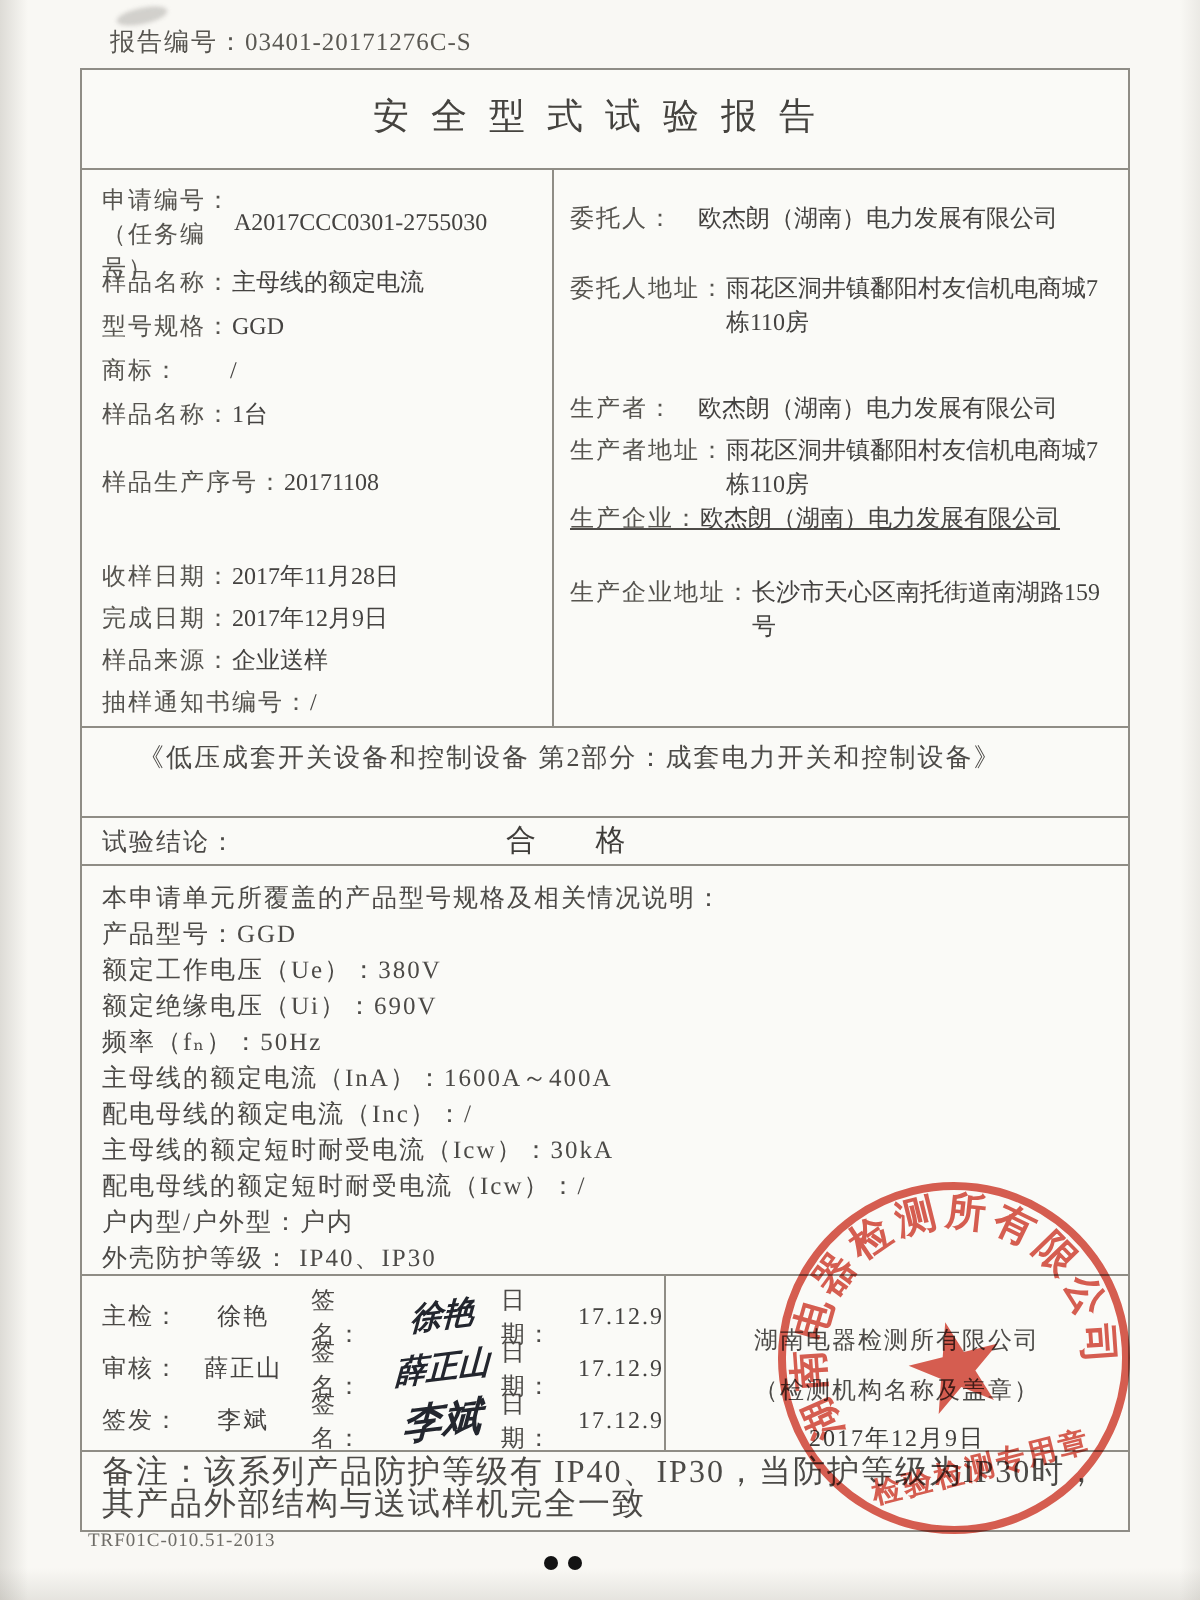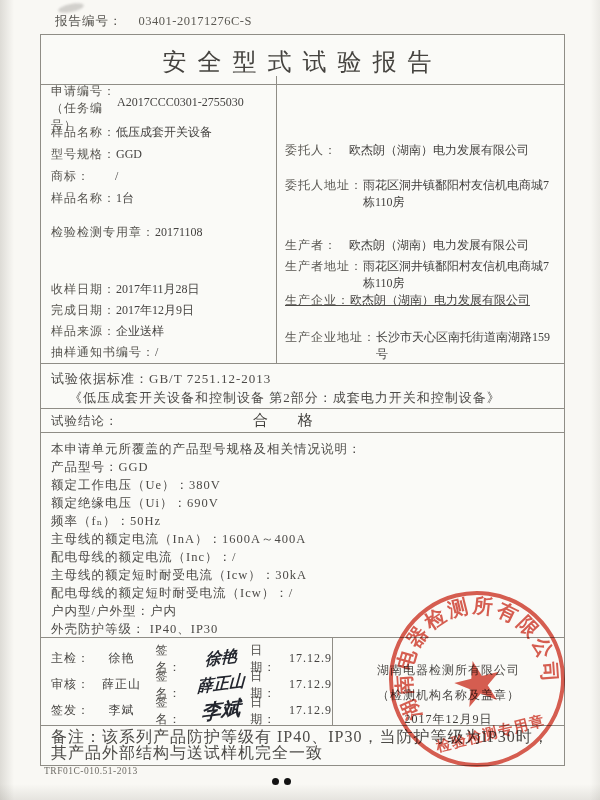--- a/index.html
+++ b/index.html
@@ -11,46 +11,46 @@
   .page {
     position:relative; width:600px; height:800px; overflow:hidden;
     background:
       linear-gradient(90deg, rgba(110,105,95,.20), rgba(0,0,0,0) 14px),
       linear-gradient(270deg, rgba(110,105,95,.10), rgba(0,0,0,0) 10px),
       linear-gradient(0deg, rgba(110,105,95,.14), rgba(0,0,0,0) 16px),
       #f9f8f4;
     color:#4c4a47;
   }
   .report-no { position:absolute; top:13px; left:55px; font-size:12.5px; letter-spacing:1px; color:#56544f; }
-  .report-no .num { margin-left:16px; letter-spacing:.5px; color:#5a5852; }
+  .report-no .num { letter-spacing:.5px; color:#5a5852; }
 
   .doc {
     position:absolute; top:34px; left:40px; width:523px;
     border:1px solid #8f8d86; background:rgba(255,255,255,.25);
   }
   .cell { border-bottom:1px solid #8f8d86; box-sizing:border-box; }
 
   .title-cell { height:50px; text-align:center; }
   .title-cell h1 {
-    margin:0; padding-top:11px; font-size:24px; font-weight:normal;
+    margin:0; padding-top:11px; font-size:18px; font-weight:normal;
     letter-spacing:11px; color:#45433f;
   }
 
-  .info-grid { display:flex; height:279px;align-items:flex-end; }
+  .info-grid { display:flex; height:279px; }
   .col-left  { width:236px; border-right:1px solid #8f8d86; box-sizing:border-box; padding:7px 6px 0 10px; font-size:12px; }
   .col-right { flex:1; box-sizing:border-box; padding:16px 6px 0 8px; font-size:12px; }
   .irow { display:flex; line-height:22px; }
   .irow .lbl { flex:none; min-width:64px; letter-spacing:1px; color:#56544f; }
   .irow .val { flex:1; color:#444240; }
   .r1 { height:38px; }
   .r1 .lbl-stack { flex:none; width:66px; line-height:17px; letter-spacing:1px; color:#56544f; }
   .r1 .lbl-stack span { display:block; }
   .r1 .val { align-self:center; }
   .mt12 { margin-top:12px; }
-  .mt28 { margin-top:36px; }
+  .mt28 { margin-top:26px; }
   .lh21 { line-height:21px; }
   .col-right .irow { line-height:17px; }
   .cr2 { margin-top:18px; } .cr3 { margin-top:26px; } .cr4 { margin-top:4px; }
   .cr5 { margin-top:0;text-decoration:underline; } .cr6 { margin-top:20px; }
 
   .standard-cell { height:45px; font-size:13px; padding:5px 8px 0 10px; line-height:19px; letter-spacing:1px; }
   .standard-cell .l2 { padding-left:18px; }
 
   .conclusion-cell { position:relative; height:24px; font-size:12.5px; }
   .conclusion-cell .lbl { position:absolute; left:10px; top:4px; letter-spacing:1px; }
@@ -109,36 +109,36 @@
       <div class="col-left">
         <div class="irow r1">
           <span class="lbl-stack">
             <span>申请编号：</span>
             <span>（任务编号）</span>
           </span>
           <span class="val">A2017CCC0301-2755030</span>
         </div>
         <div class="irow">
           <span class="lbl">样品名称：</span>
-          <span class="val">低压成套开关设备</span>
+          <span class="val">主母线的额定电流</span>
         </div>
         <div class="irow">
           <span class="lbl">型号规格：</span>
           <span class="val">GGD</span>
         </div>
         <div class="irow">
           <span class="lbl">商标：</span>
           <span class="val">/</span>
         </div>
         <div class="irow">
           <span class="lbl">样品名称：</span>
           <span class="val">1台</span>
         </div>
         <div class="irow mt12">
-          <span class="lbl">检验检测专用章：</span>
+          <span class="lbl">样品生产序号：</span>
           <span class="val">20171108</span>
         </div>
         <div class="irow mt28 lh21">
           <span class="lbl">收样日期：</span>
           <span class="val">2017年11月28日</span>
         </div>
         <div class="irow lh21">
           <span class="lbl">完成日期：</span>
           <span class="val">2017年12月9日</span>
         </div>
@@ -174,21 +174,20 @@
           <span class="val">欧杰朗（湖南）电力发展有限公司</span>
         </div>
         <div class="irow cr6">
           <span class="lbl">生产企业地址：</span>
           <span class="val">长沙市天心区南托街道南湖路159号</span>
         </div>
       </div>
     </div>
 
     <div class="cell standard-cell">
-      <div>试验依据标准：GB/T 7251.12-2013</div>
       <div class="l2">《低压成套开关设备和控制设备 第2部分：成套电力开关和控制设备》</div>
     </div>
 
     <div class="cell conclusion-cell">
       <span class="lbl">试验结论：</span>
       <span class="val">合  格</span>
     </div>
 
     <div class="cell specs-cell">
       <div>本申请单元所覆盖的产品型号规格及相关情况说明：</div>

